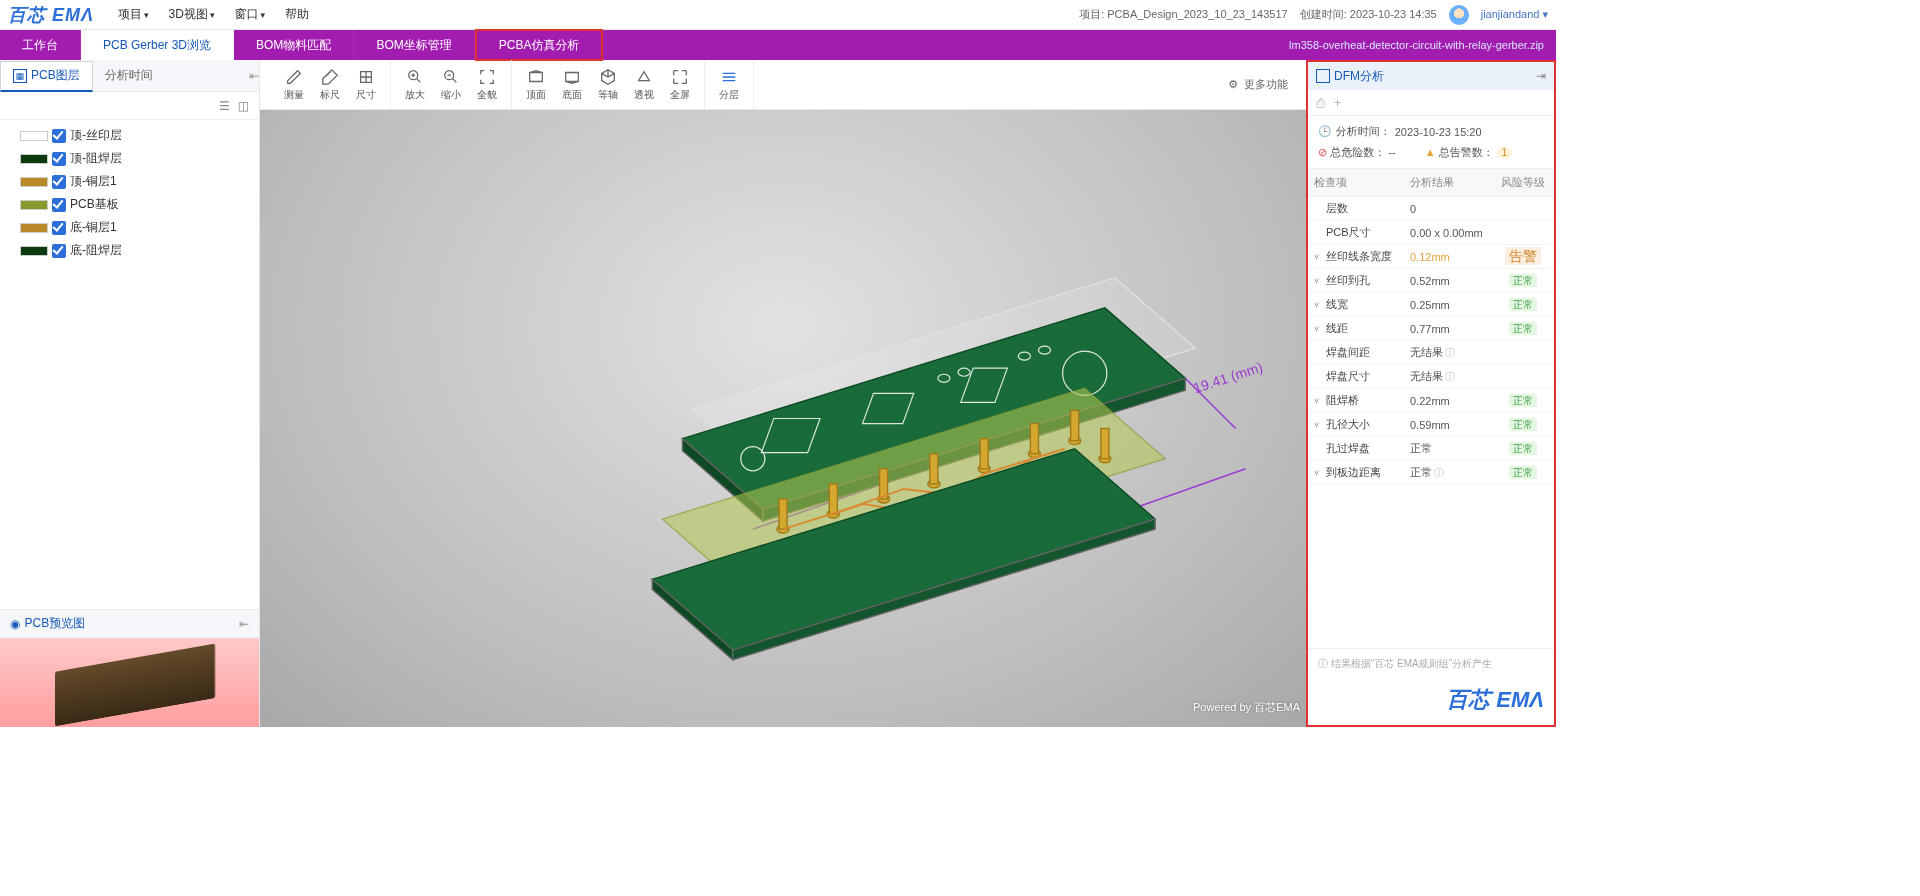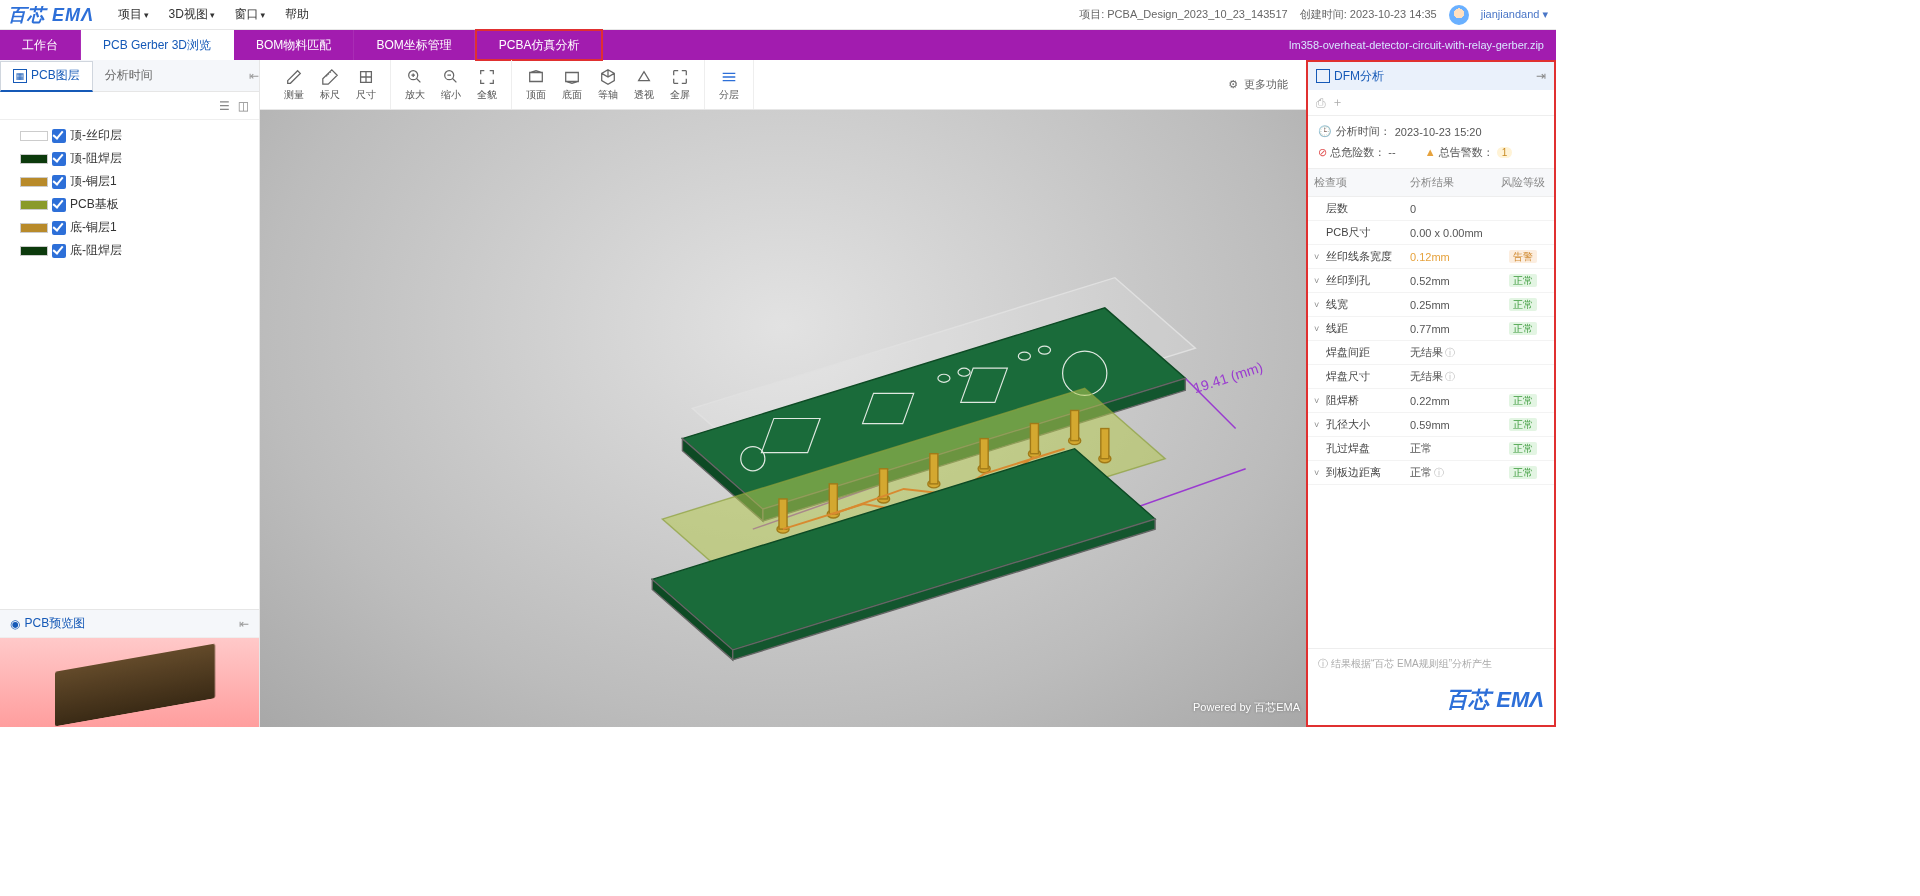--- a/index.html
+++ b/index.html
@@ -74,21 +74,21 @@
 .rp-table-head > div, .rp-row > div { padding: 0 6px; }
 .c1 { width: 96px; display: flex; align-items: center; gap: 2px; }
 .c2 { width: 88px; }
 .c3 { flex: 1; text-align: center; }
 .rp-body { flex: 1; overflow: auto; }
 .rp-row { display: flex; height: 24px; align-items: center; font-size: 11px; border-bottom: 1px solid #f3f3f3; }
 .rp-row .c1 { color: #444; }
 .rp-row .c2 { color: #555; }
 .chev { font-size: 9px; color: #888; width: 10px; display: inline-block; }
 .rp-row.warn .c2 { color: #e6a23c; }
-.tag-warn { background: #fceee0; color: #d08a30; padding: 1px 4px; border-radius: 2px; font-size: 10px; }
+.tag-warn { background: #fceee0; color: #d08a30; padding: 1px 4px; border-radius: 2px; font-size: 14px; }
 .tag-ok { background: #e3f5e3; color: #3a9a3a; padding: 1px 4px; border-radius: 2px; font-size: 10px; }
 .info-i { color: #bbb; font-size: 10px; margin-left: 2px; }
 .rp-foot { padding: 8px 10px; font-size: 10px; color: #aaa; border-top: 1px solid #eee; display: flex; align-items: center; gap: 3px; }
 .rp-logo { margin-top: auto; text-align: right; padding: 6px 10px 10px; }
 .rp-logo span { font-size: 22px; font-weight: 700; font-style: italic; color: #2d6fd8; }
 
 .panel-collapse { margin-left: auto; color: #999; cursor: pointer; }
 svg { stroke: #666; stroke-width: 1.4; fill: none; }
 </style>
 </head>

